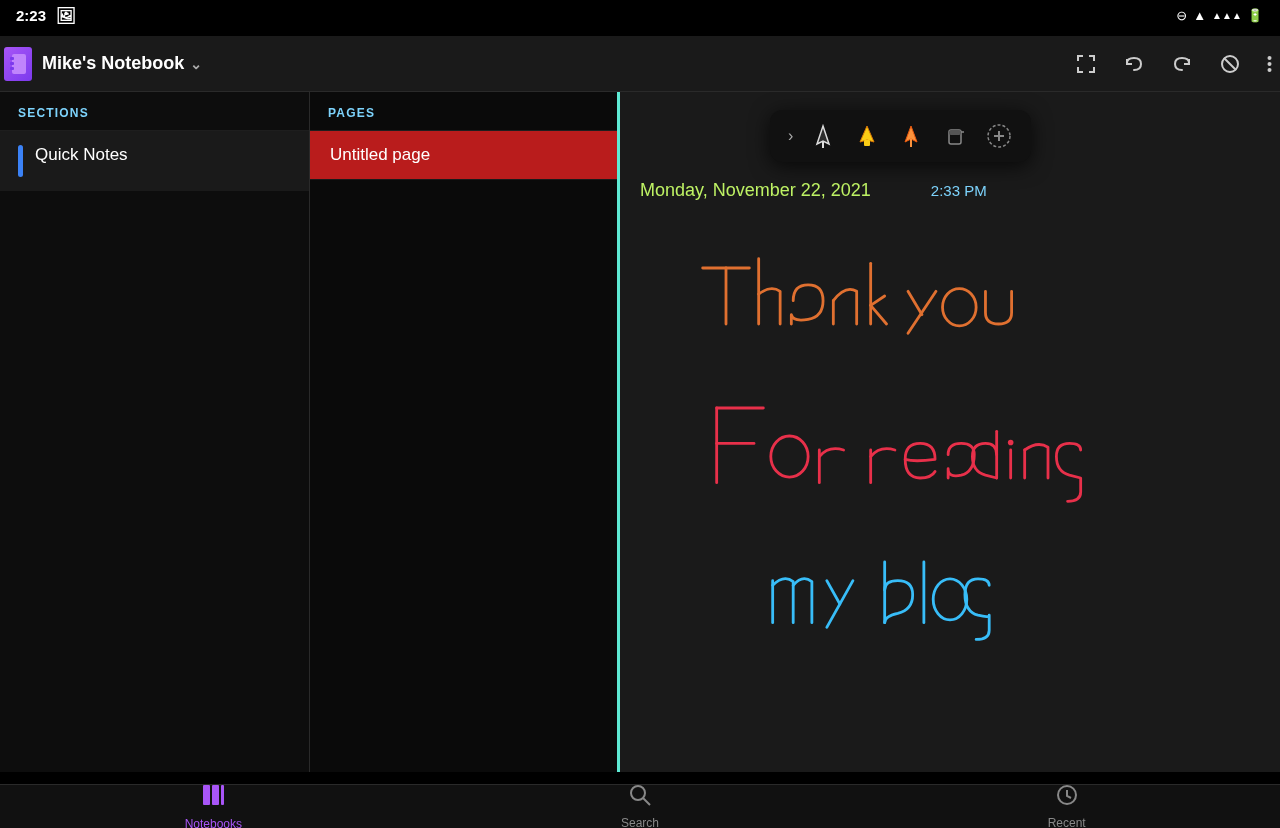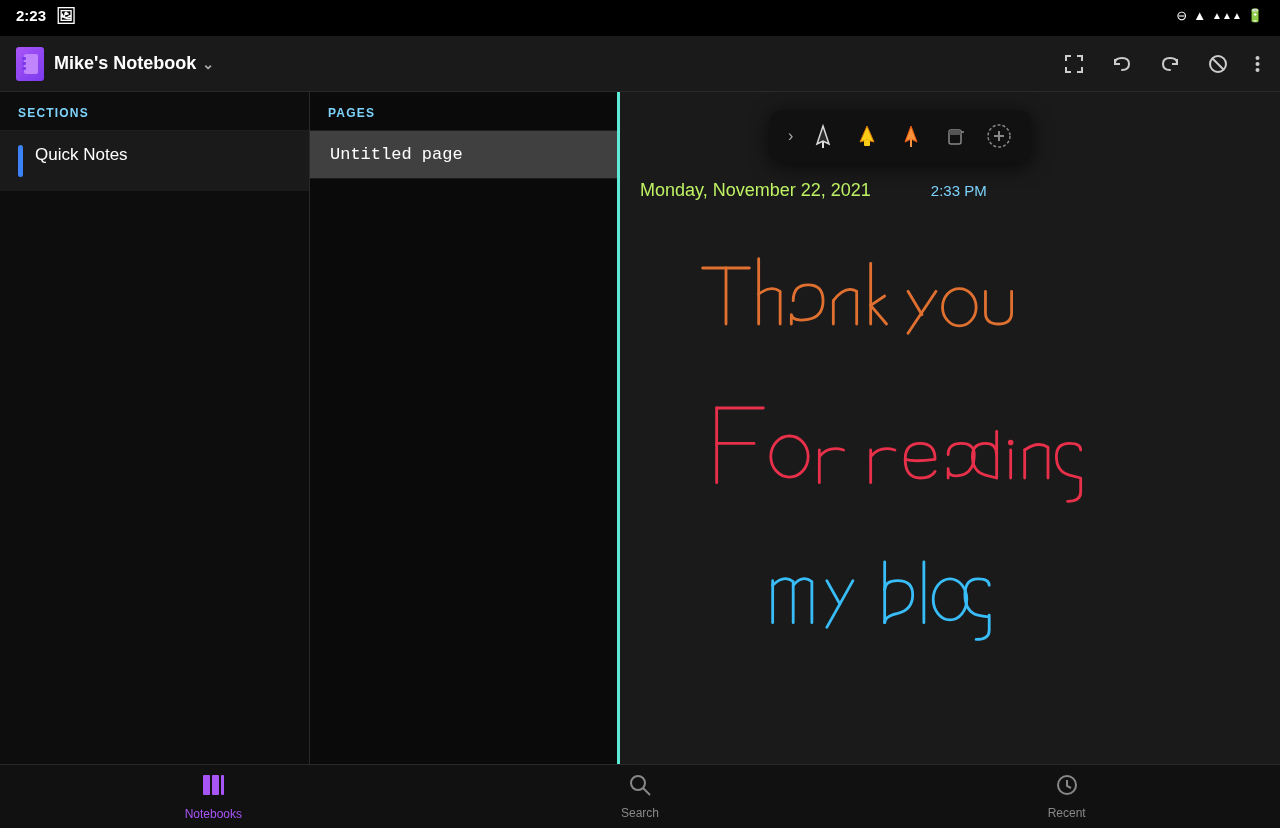--- a/index.html
+++ b/index.html
@@ -43,21 +43,21 @@
     }
 
     
     #toolbar {
       position: absolute;
       top: 36px; left: 0; right: 0;
       height: 56px;
       background: #1a1a1a;
       display: flex;
       align-items: center;
-      padding: 0 16px;
+      padding: 0 4px;
       z-index: 99;
       border-bottom: 1px solid #2a2a2a;
     }
     .toolbar-left {
       display: flex;
       align-items: center;
       gap: 10px;
       flex: 1;
     }
     .notebook-icon {
@@ -144,23 +144,22 @@
       width: 310px;
       min-width: 310px;
       background: #0a0a0a;
       border-right: 3px solid #5eead4;
       display: flex;
       flex-direction: column;
     }
     .page-item {
       padding: 14px 20px;
       cursor: pointer;
-      background: #404040;
+      background: #b91c1c;
       border-bottom: 1px solid #1a1a1a;
-      font-family: Liberation Mono, monospace;
     }
     .page-label {
       font-size: 17px;
       font-weight: 500;
       color: #fff;
     }
 
     
     #note-area {
       flex: 1;
@@ -219,21 +218,21 @@
       top: 120px;
       left: 0;
       right: 0;
       bottom: 0;
     }
 
     
     #bottom-nav {
       position: absolute;
       bottom: 0; left: 0; right: 0;
-      height: 64px;
+      height: 44px;
       background: #111;
       display: flex;
       align-items: center;
       border-top: 1px solid #2a2a2a;
     }
     .nav-item {
       flex: 1;
       display: flex;
       flex-direction: column;
       align-items: center;

